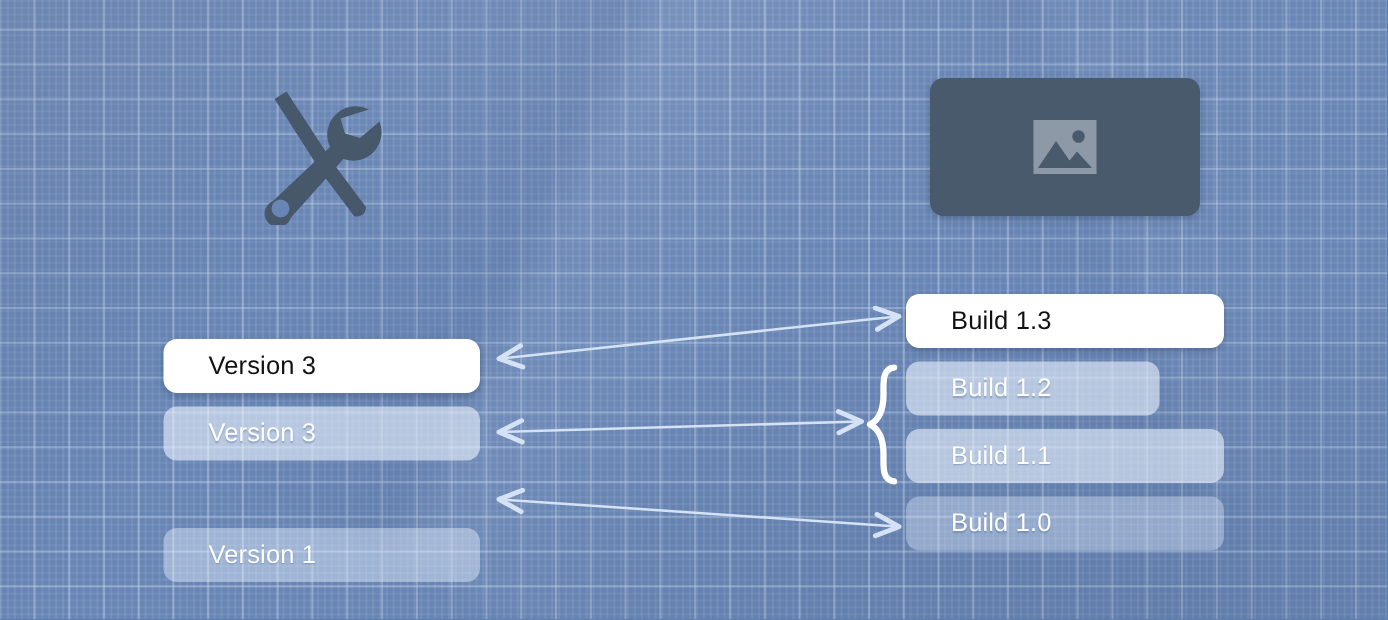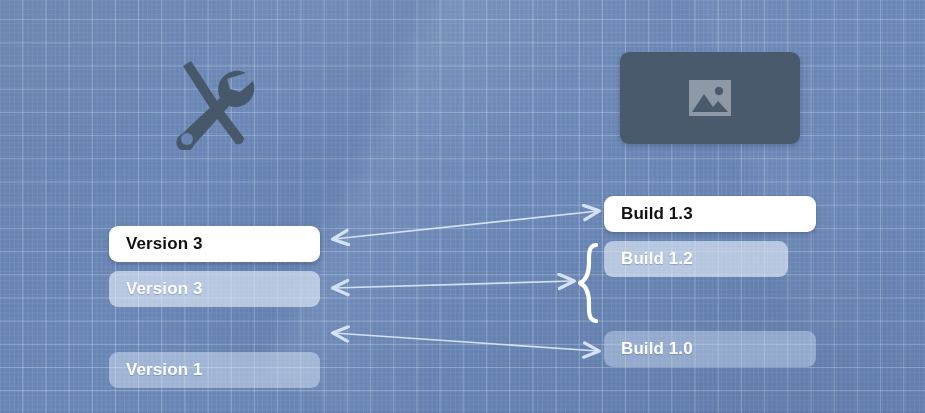--- a/index.html
+++ b/index.html
@@ -99,23 +99,23 @@
   }
   .image-card svg { display: block; width: 44px; height: 38px; }
 
   
   .box {
     position: absolute;
     border-radius: 9px;
     display: flex;
     align-items: center;
     box-sizing: border-box;
-    padding-left: 17px;
+    padding-left: 30px;
     font-size: 17px;
-    font-weight: bold;
+    font-weight: normal;
     letter-spacing: 0.1px;
     white-space: nowrap;
   }
   .box.active {
     background: #ffffff;
     color: #111111;
     box-shadow: 0 2px 4px rgba(30,45,72,0.30);
   }
   .box.dim {
     background: rgba(233,241,252,0.62);
@@ -130,21 +130,21 @@
   }
 
   
   .v1 { left: 109px; top: 316px; width: 211px; height: 36px; margin-top: 36px; }
   .v2 { left: 109px; top: 271px; width: 211px; height: 36px; }
   .v3 { left: 109px; top: 226px; width: 211px; height: 36px; }
 
   
   .b10 { left: 604px; top: 331px; width: 212px; height: 36px; text-align: center; }
   .b11 { left: 604px; top: 286px; width: 212px; height: 36px; }
-  .b12 { left: 604px; top: 241px; width: 184px; height: 36px; }
+  .b12 { left: 604px; top: 241px; width: 169px; height: 36px; }
   .b13 { left: 604px; top: 196px; width: 212px; height: 36px; }
 
   
   .arrows {
     position: absolute;
     inset: 0;
     width: 925px;
     height: 413px;
     pointer-events: none;
   }
@@ -199,20 +199,23 @@
   </div>
   <div class="box dim faint v1">
     <span>Version 1</span>
   </div>
 
   <div class="box active b13">
     <span>Build 1.3</span>
   </div>
   <div class="box dim b12">
     <span>Build 1.2</span>
+  </div>
+  <div class="box dim b11">
+    <span>Build 1.1</span>
   </div>
   <div class="box dim fainter b10">
     <span>Build 1.0</span>
   </div>
 
   <div class="brace">
     <svg viewBox="0 0 26 80" xmlns="http://www.w3.org/2000/svg">
       <path d="M20,2 C12,3 13,12 13,20 C13,31 10,37 4,40 C10,43 13,49 13,60 C13,68 12,77 20,78" fill="none" stroke="#ffffff" stroke-width="4.2" stroke-linecap="round" stroke-linejoin="round"></path>
     </svg>
   </div>

